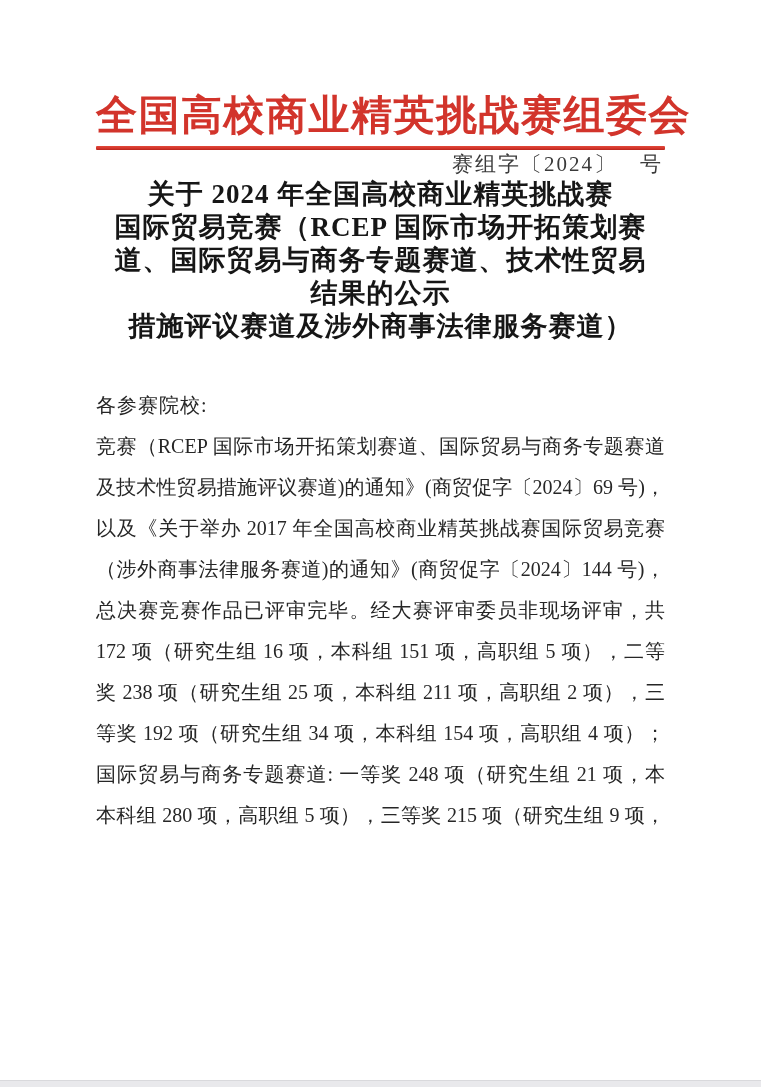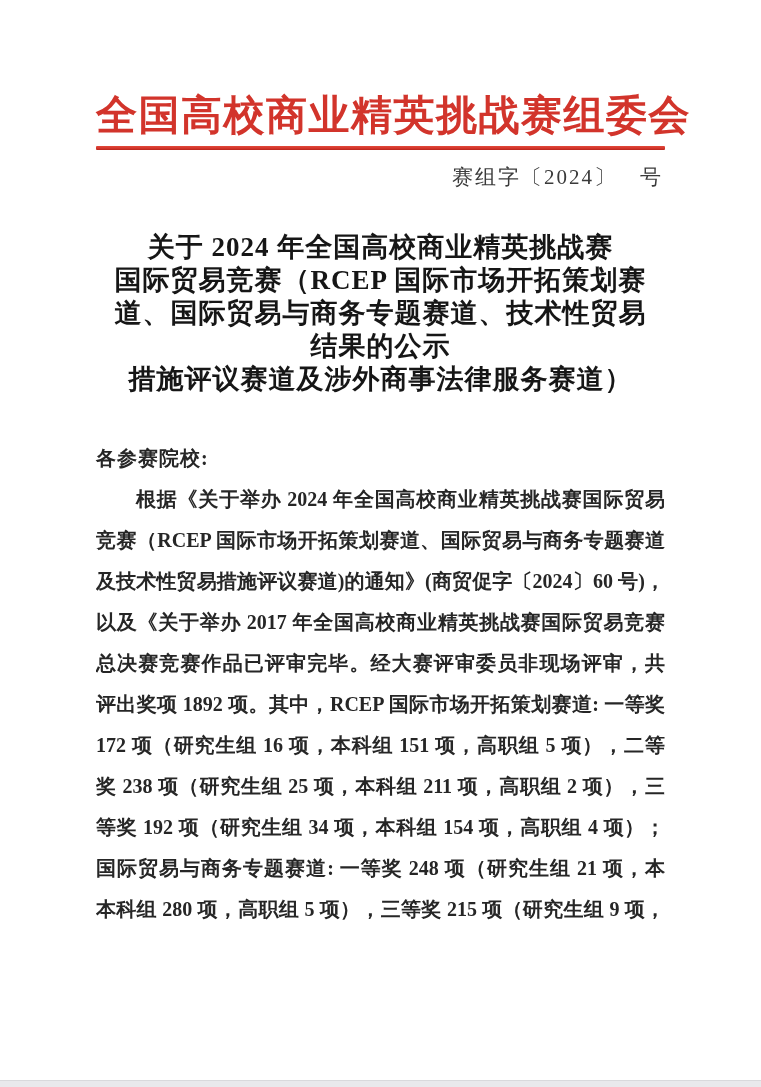--- a/index.html
+++ b/index.html
@@ -26,42 +26,39 @@
     white-space: nowrap;
     font-family: "Liberation Serif", "DejaVu Serif", serif;
   }
   .red-line {
     margin-top: 7px;
     height: 4px;
     background: linear-gradient(#e2493a, var(--accent, #d2342b) 60%, #b5241a);
     border-radius: 1px;
   }
   .doc-number {
-    margin-top: 13px;
     font-size: 21px;
     color: #3a3a3a;
     text-align: right;
     padding-right: 2px;
     letter-spacing: 2px;
   }
   .doc-title {
-    margin-top: 40px;
     text-align: center;
     font-size: 27px;
     line-height: 33px;
     font-weight: bold;
     color: #161616;
     letter-spacing: 1px;
   }
   .body-text {
     margin-top: 42px;
     font-size: 20px;
     line-height: 41px;
     color: #262626;
-    font-weight: bold;
   }
   .salutation {
     text-align: left;
     letter-spacing: 1px;
   }
   .body-text .line {
     text-align: justify;
     text-align-last: justify;
     overflow: hidden;
     height: 41px;
@@ -91,26 +88,25 @@
   <div class="doc-title">
     <div>关于 2024 年全国高校商业精英挑战赛</div>
     <div>国际贸易竞赛（RCEP 国际市场开拓策划赛</div>
     <div>道、国际贸易与商务专题赛道、技术性贸易</div>
     <div>结果的公示</div>
     <div>措施评议赛道及涉外商事法律服务赛道）</div>
   </div>
 
   <div class="body-text">
     <div class="salutation">各参赛院校:</div>
-    <div class="line indent">根据《关于举办 2024 年全国高校商业精英挑战赛国际贸易</div>
     <div class="line">竞赛（RCEP 国际市场开拓策划赛道、国际贸易与商务专题赛道</div>
-    <div class="line">及技术性贸易措施评议赛道)的通知》(商贸促字〔2024〕60 号)，</div>
+    <div class="line">及技术性贸易措施评议赛道)的通知》(商贸促字〔2024〕69 号)，</div>
     <div class="line">以及《关于举办 2017 年全国高校商业精英挑战赛国际贸易竞赛</div>
+    <div class="line">（涉外商事法律服务赛道)的通知》(商贸促字〔2024〕144 号)，</div>
     <div class="line">总决赛竞赛作品已评审完毕。经大赛评审委员非现场评审，共</div>
-    <div class="line">评出奖项 1892 项。其中，RCEP 国际市场开拓策划赛道: 一等奖</div>
     <div class="line">172 项（研究生组 16 项，本科组 151 项，高职组 5 项），二等</div>
     <div class="line">奖 238 项（研究生组 25 项，本科组 211 项，高职组 2 项），三</div>
     <div class="line">等奖 192 项（研究生组 34 项，本科组 154 项，高职组 4 项）；</div>
     <div class="line">国际贸易与商务专题赛道: 一等奖 248 项（研究生组 21 项，本</div>
     <div class="line">本科组 280 项，高职组 5 项），三等奖 215 项（研究生组 9 项，</div>
   </div>
 
   <div class="bottom-strip"></div>
 </div>
 

